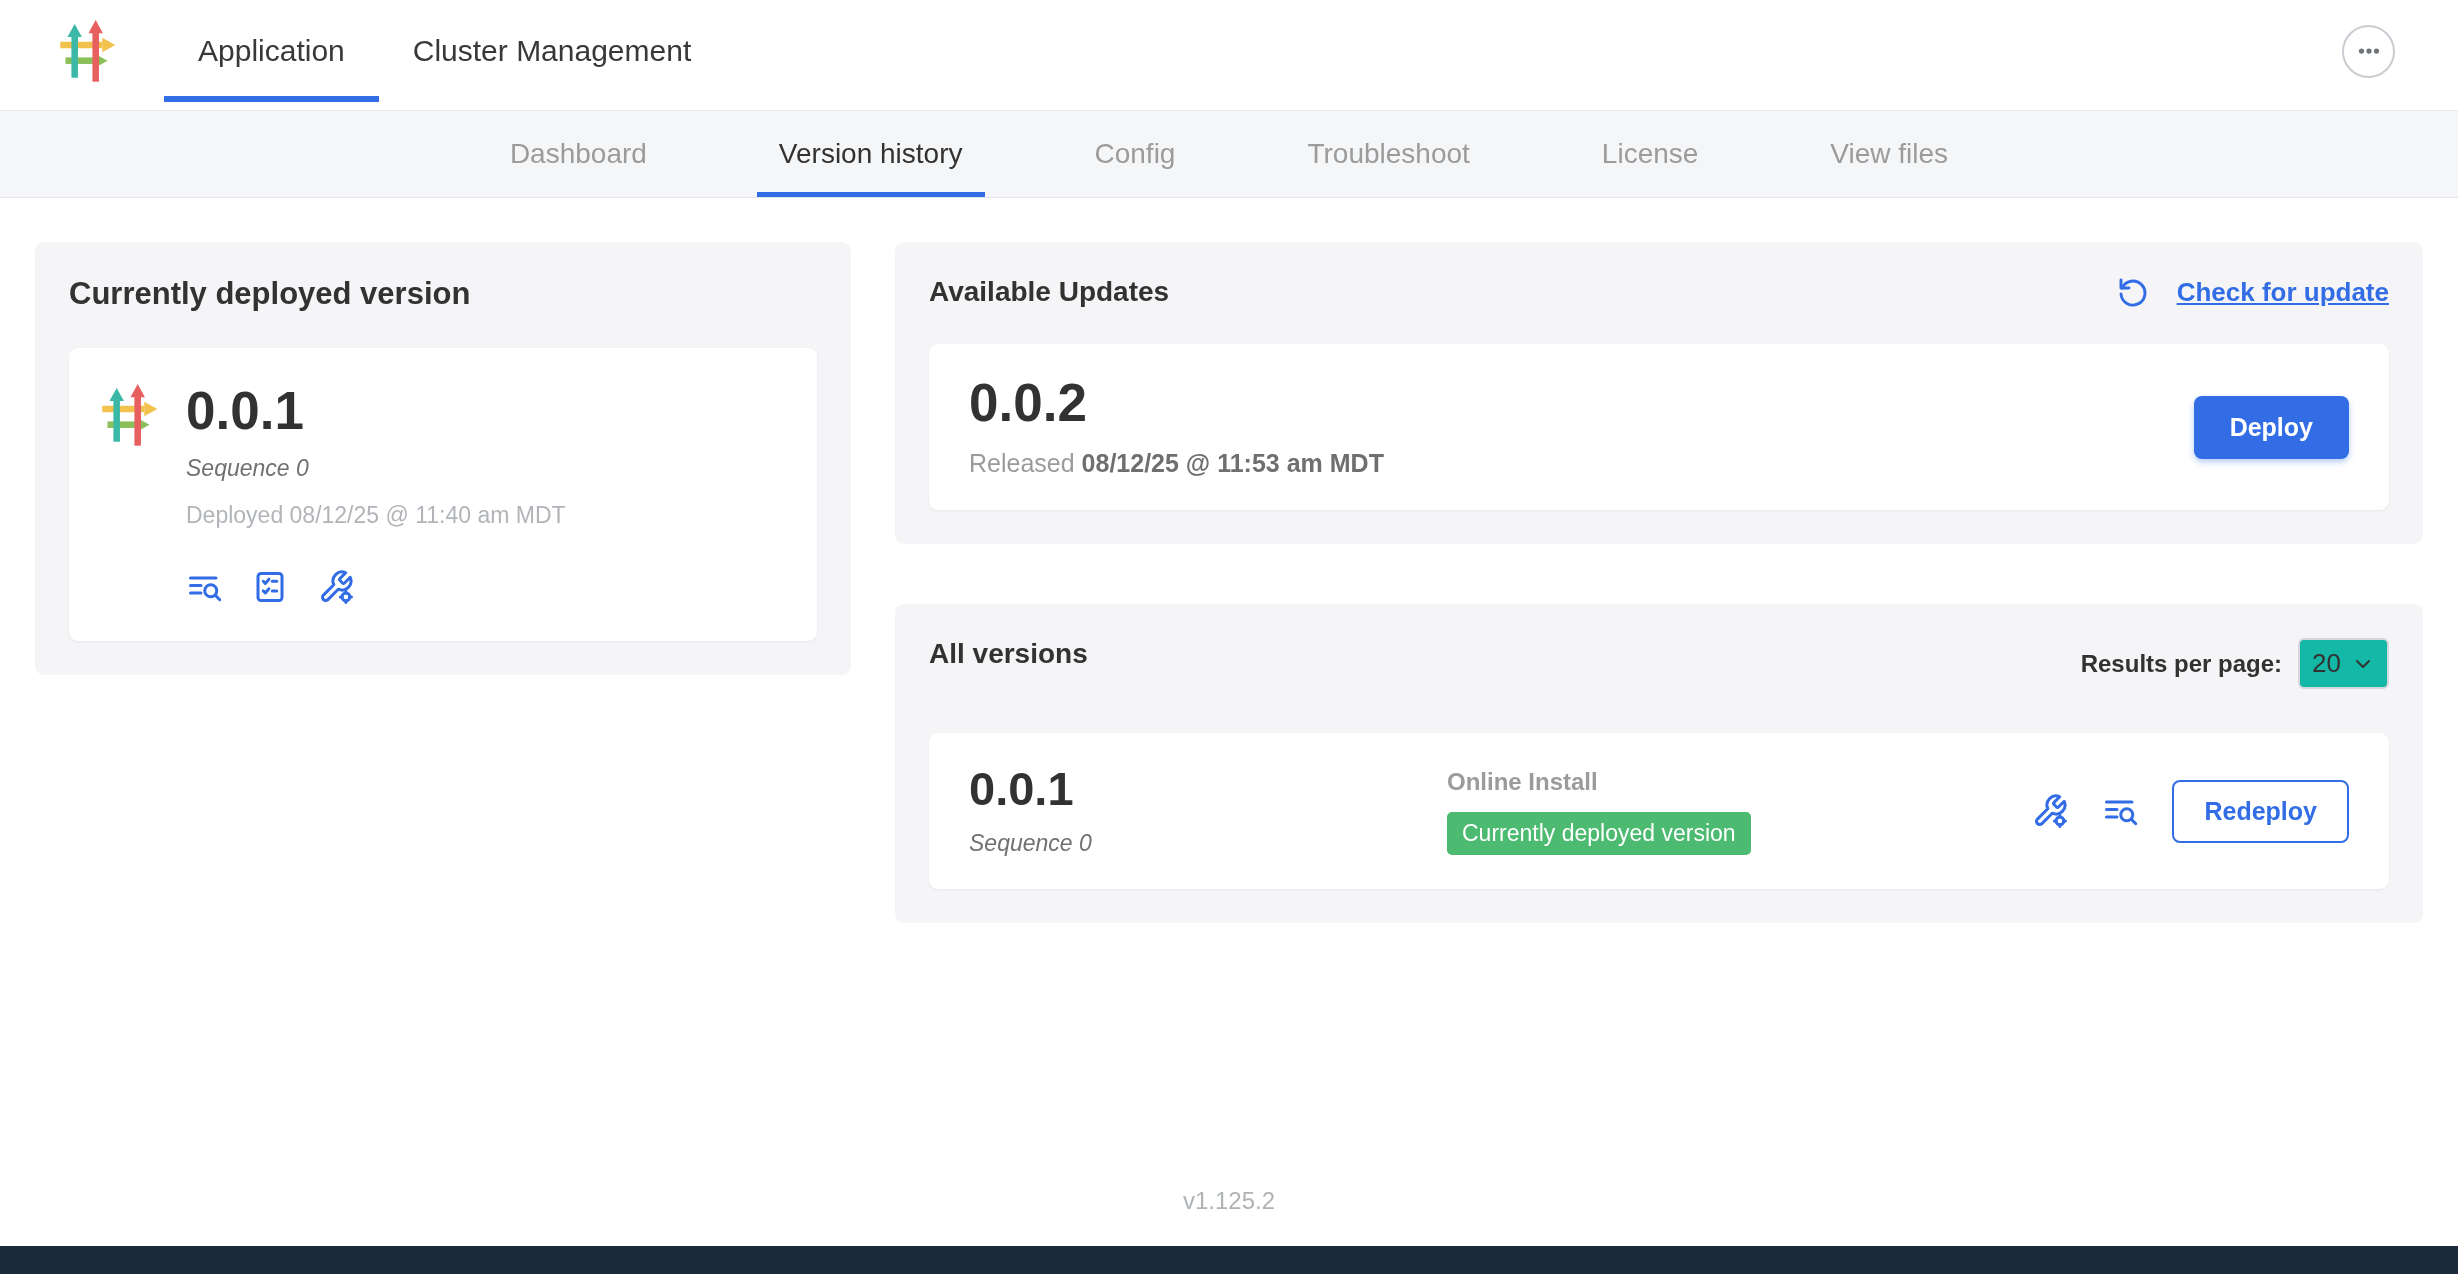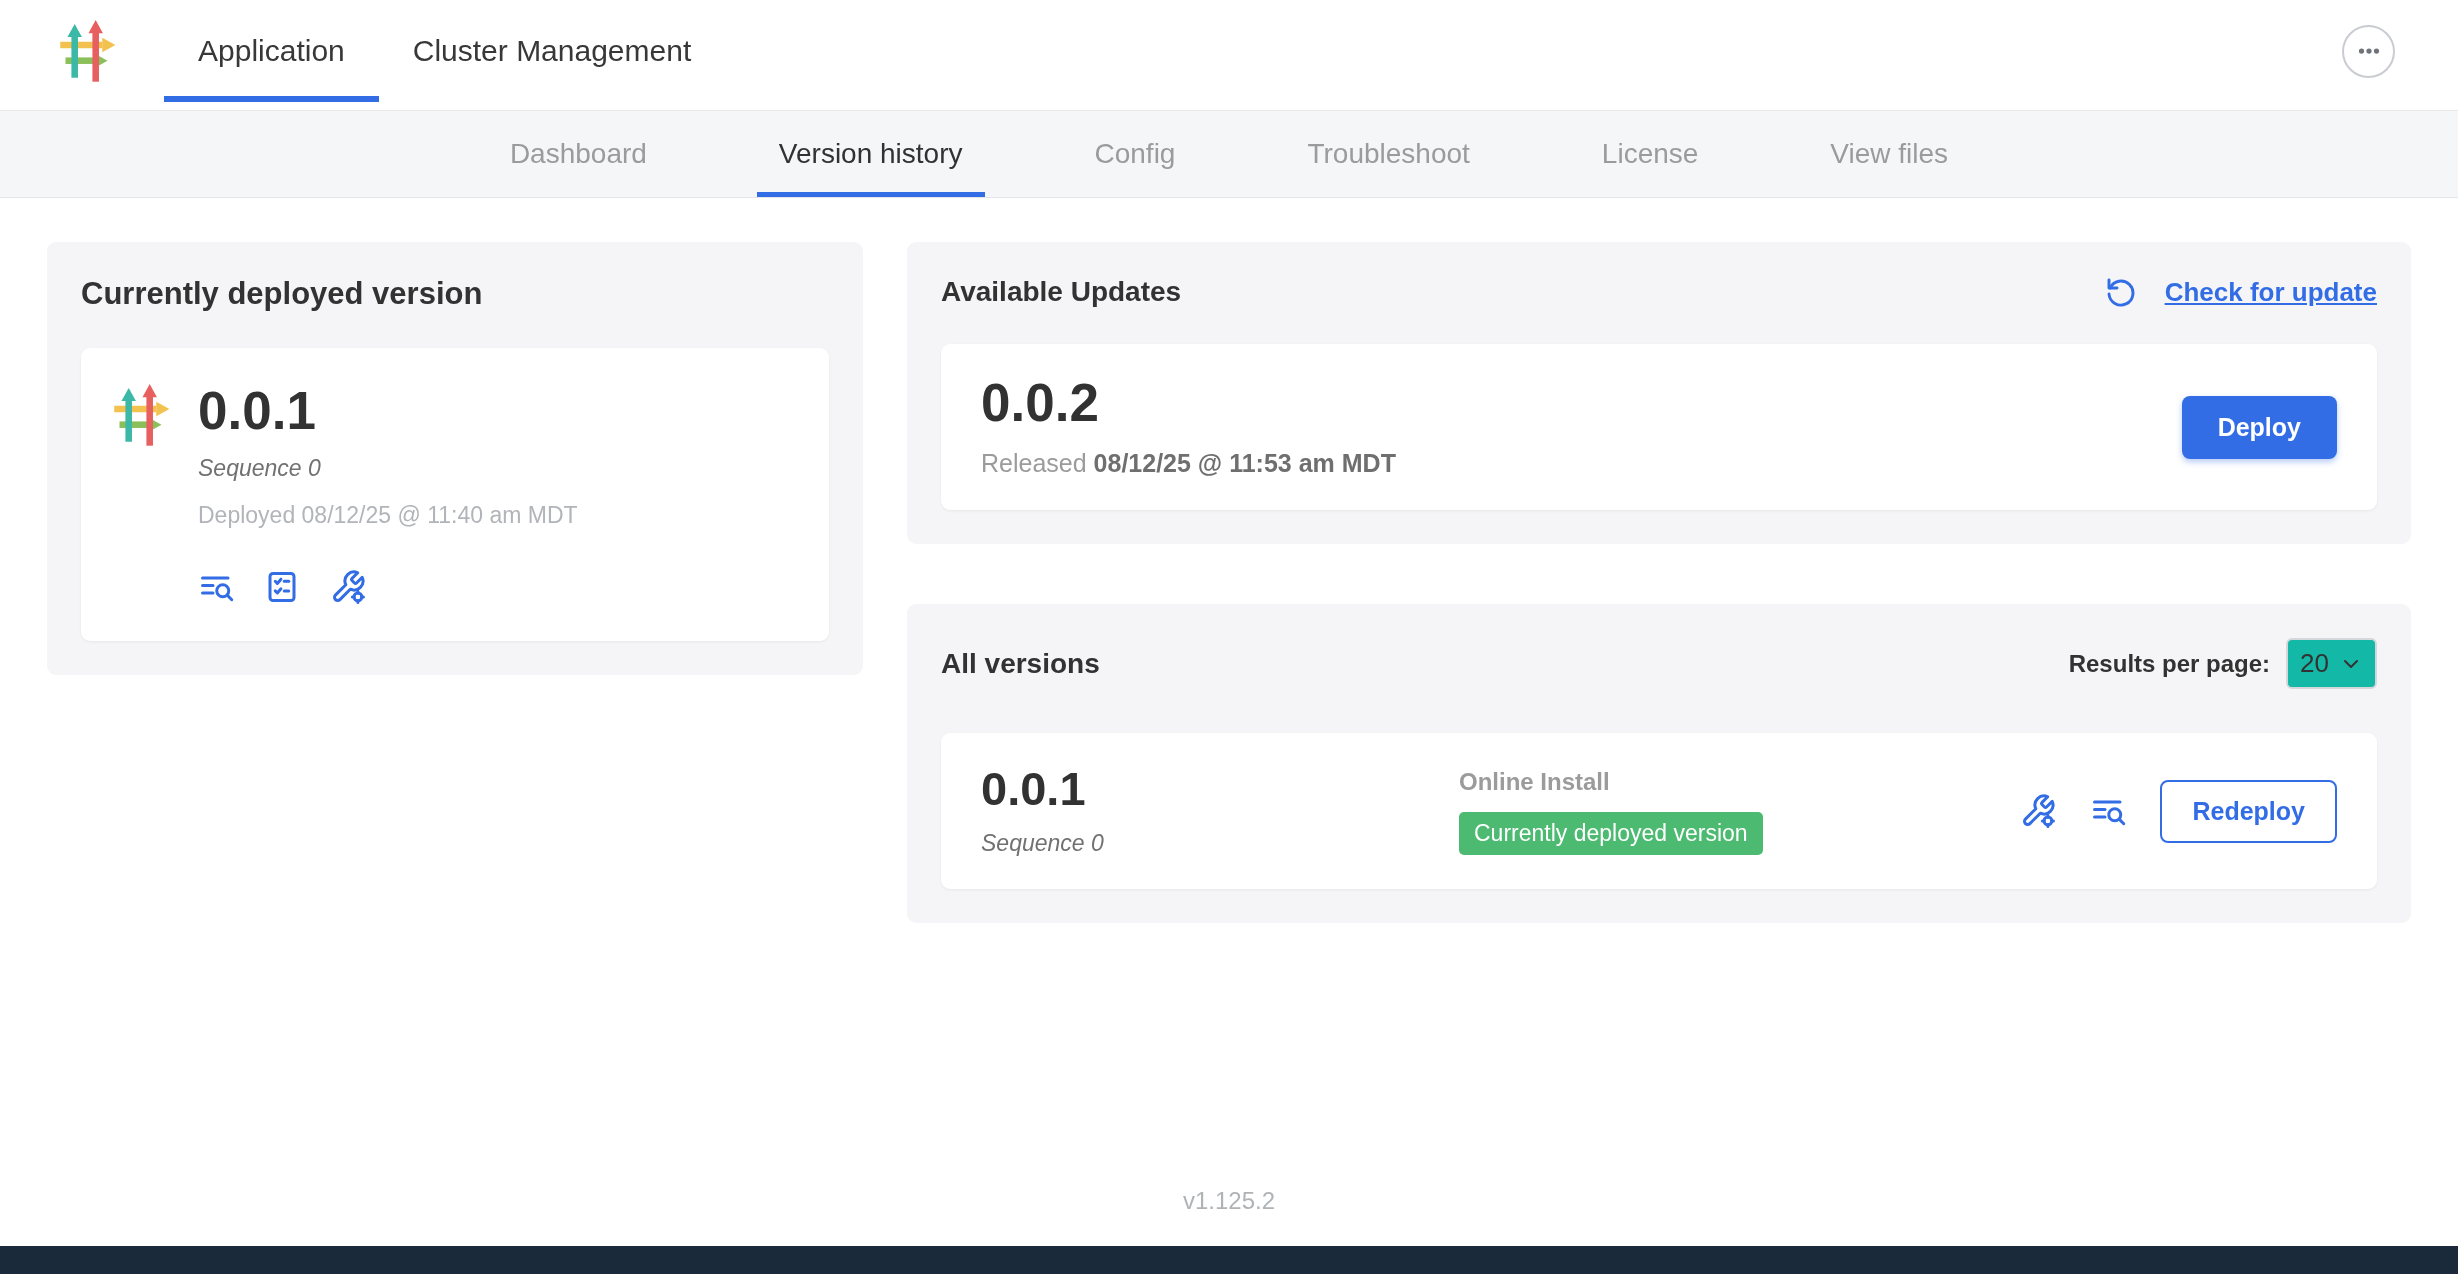--- a/index.html
+++ b/index.html
@@ -35,42 +35,42 @@
     height:87px; background:#f5f6f8; border-bottom:1px solid #e3e5e8;
     display:flex; justify-content:center; flex:none;
   }
   .sub-item {
     display:flex; align-items:center; padding:5px 22px 0; margin:0 44px;
     font-size:28px; color:#9b9b9b; border-bottom:5px solid transparent; cursor:pointer; white-space:nowrap;
   }
   .sub-item.active { color:#323232; border-bottom-color:#326de6; }
 
   
-  .main { flex:1; display:flex; gap:44px; padding:44px 47px 0; align-items:flex-start; }
+  .main { flex:1; display:flex; gap:44px; padding:44px 35px 0; align-items:flex-start; }
   .col-left { width:816px; flex:none; }
   .col-right { flex:1; display:flex; flex-direction:column; gap:60px; min-width:0; }
 
   .card { background:#f5f5f7; border-radius:9px; padding:34px; }
   .card-title-lg { font-size:31px; font-weight:700; color:#323232; }
   .card-title { font-size:28px; font-weight:700; color:#323232; }
   .inner {
     background:#fff; border-radius:9px; box-shadow:0 1px 3px rgba(0,0,0,0.06);
   }
 
   
   .deployed-inner { margin-top:36px; padding:36px 28px; display:flex; gap:26px; align-items:flex-start; }
   .version-lg { font-size:53px; font-weight:700; color:#323232; line-height:1; }
   .seq { font-size:23px; color:#717171; margin-top:18px;font-style:italic; }
   .deployed-at { font-size:23px; color:#b1b4b8; margin-top:20px; }
   .icon-row { display:flex; gap:30px; margin-top:40px; align-items:center; }
   .icon-btn { background:none; border:none; cursor:pointer; display:flex; padding:0; }
   .icon-btn svg { width:36px; height:36px; }
 
   
-  .card-head { display:flex; align-items:center; }
+  .card-head { display:flex; }
   .check-update {
     margin-left:auto; display:flex; align-items:center; gap:28px;
     color:#326de6; font-size:26px; font-weight:600; text-decoration:none; cursor:pointer;
   }
   .check-update .link-text { text-decoration:underline; }
   .update-inner { margin-top:36px; padding:32px 40px; display:flex; align-items:center; }
   .released { font-size:25px; margin-top:20px; color:#9b9b9b; }
   .released b { color:#6f6f6f; font-weight:700; }
   .btn-primary {
     margin-left:auto; background:#326de6; color:#fff; font-family:inherit;

